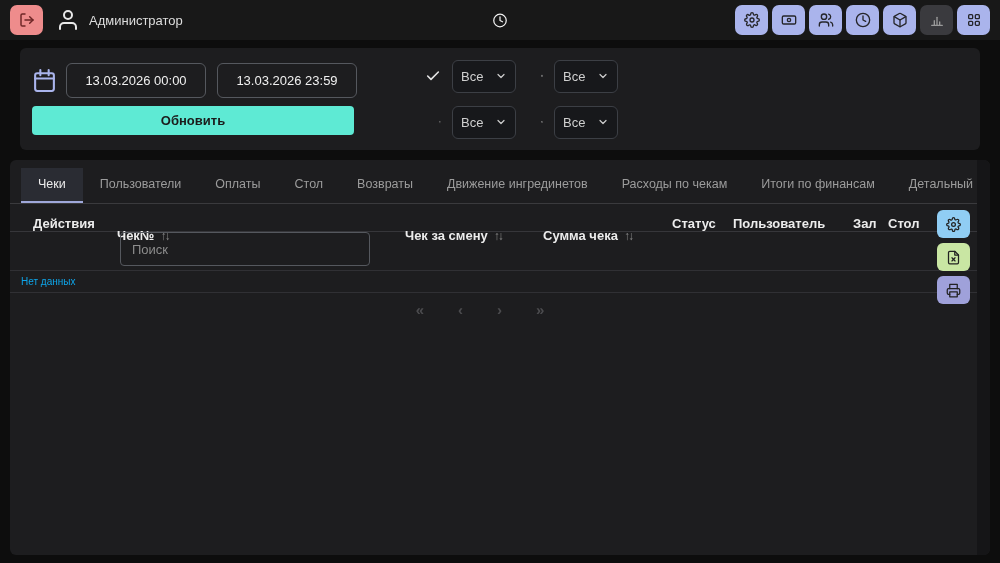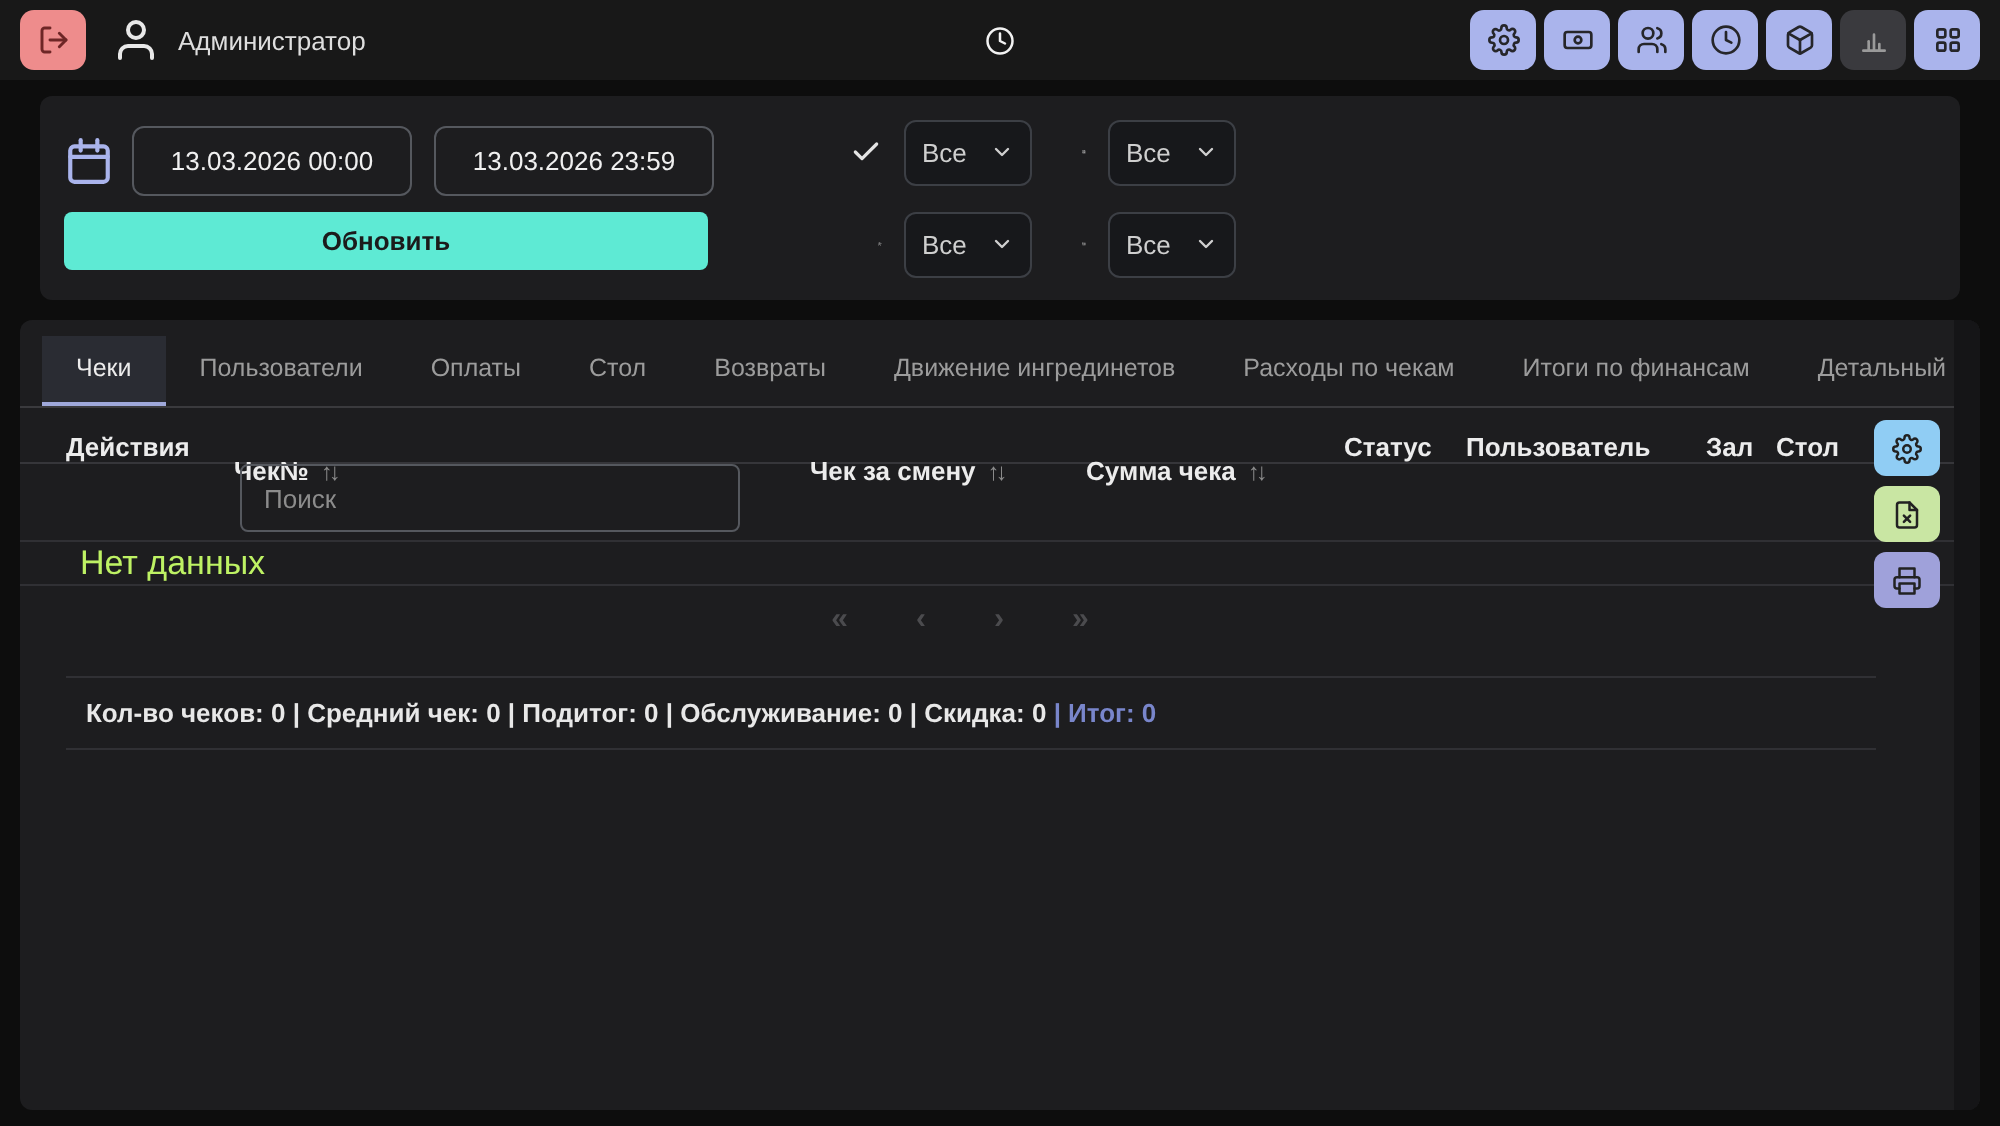--- a/index.html
+++ b/index.html
@@ -68,22 +68,22 @@
   .th { display:flex; align-items:center; cursor:default; }
   .th.sortable { cursor:pointer;margin-top:24px; }
   .sort-glyph { color:#8a8a8a; font-weight:normal; font-size:12px; margin-left:6px; letter-spacing:-2px; }
 
   .search-row { height:39px; border-bottom:1px solid #303034; display:flex; }
   .search-input { margin-left:110px; width:250px; height:34px; background:transparent;
     border:1px solid #55585e; border-radius:4px; color:#eee; font-size:13px; padding:0 11px;
     font-family:"Liberation Sans", sans-serif; }
   .search-input::placeholder { color:#8c8c8c; }
 
-  .empty-row { height:22px; display:flex; align-items:center; padding-left:30px;
-    font-size:17px; color:#bef264; border-bottom:1px solid #303034; }
+  .empty-row { height:22px; display:flex; align-items:center; padding-left:11px;
+    font-size:10px; color:#0ea5e9; border-bottom:1px solid #303034; }
 
   .pagination { height:32px; display:flex; align-items:center; justify-content:center;
     gap:34px; padding-right:40px; }
   .page-btn { background:none; border:none; color:#4b4b4e; font-size:15px; font-weight:bold;
     cursor:pointer; font-family:"Liberation Sans", sans-serif; }
 
   .side-buttons { position:absolute; top:50px; right:20px; display:flex; flex-direction:column; gap:5px; }
   .side-btn { width:33px; height:28px; border:none; border-radius:6px; display:flex;
     align-items:center; justify-content:center; color:#222; cursor:pointer; }
   .side-btn svg { width:15px; height:15px; }
@@ -354,16 +354,13 @@
       <span style="display:flex">
         <svg viewBox="0 0 24 24" fill="none" stroke="currentColor" stroke-width="2" stroke-linecap="round" stroke-linejoin="round">
             <polyline points="6 9 6 2 18 2 18 9"></polyline>
             <path d="M6 18H4a2 2 0 0 1-2-2v-5a2 2 0 0 1 2-2h16a2 2 0 0 1 2 2v5a2 2 0 0 1-2 2h-2"></path>
             <rect x="6" y="14" width="12" height="8"></rect>
           </svg>
       </span>
     </button>
   </div>
 
-  <div class="summary-row">
-    <span>Кол-во чеков: 0 | Средний чек: 0 | Подитог: 0 | Обслуживание: 0 | Скидка: 0 </span><span class="summary-total">| Итог: 0</span>
-  </div>
 </div>
 
 </body></html>

